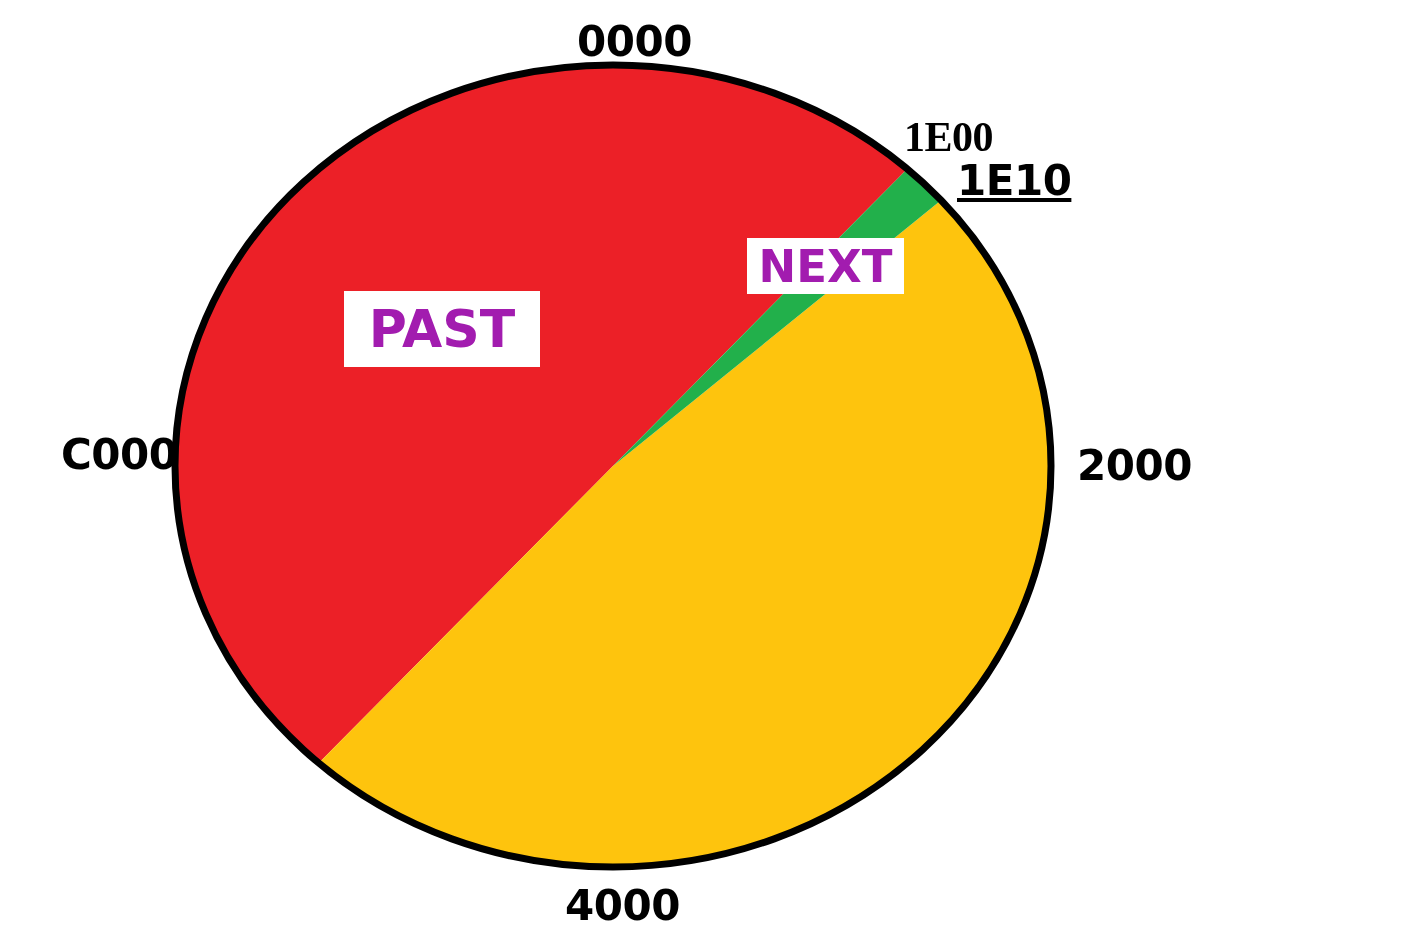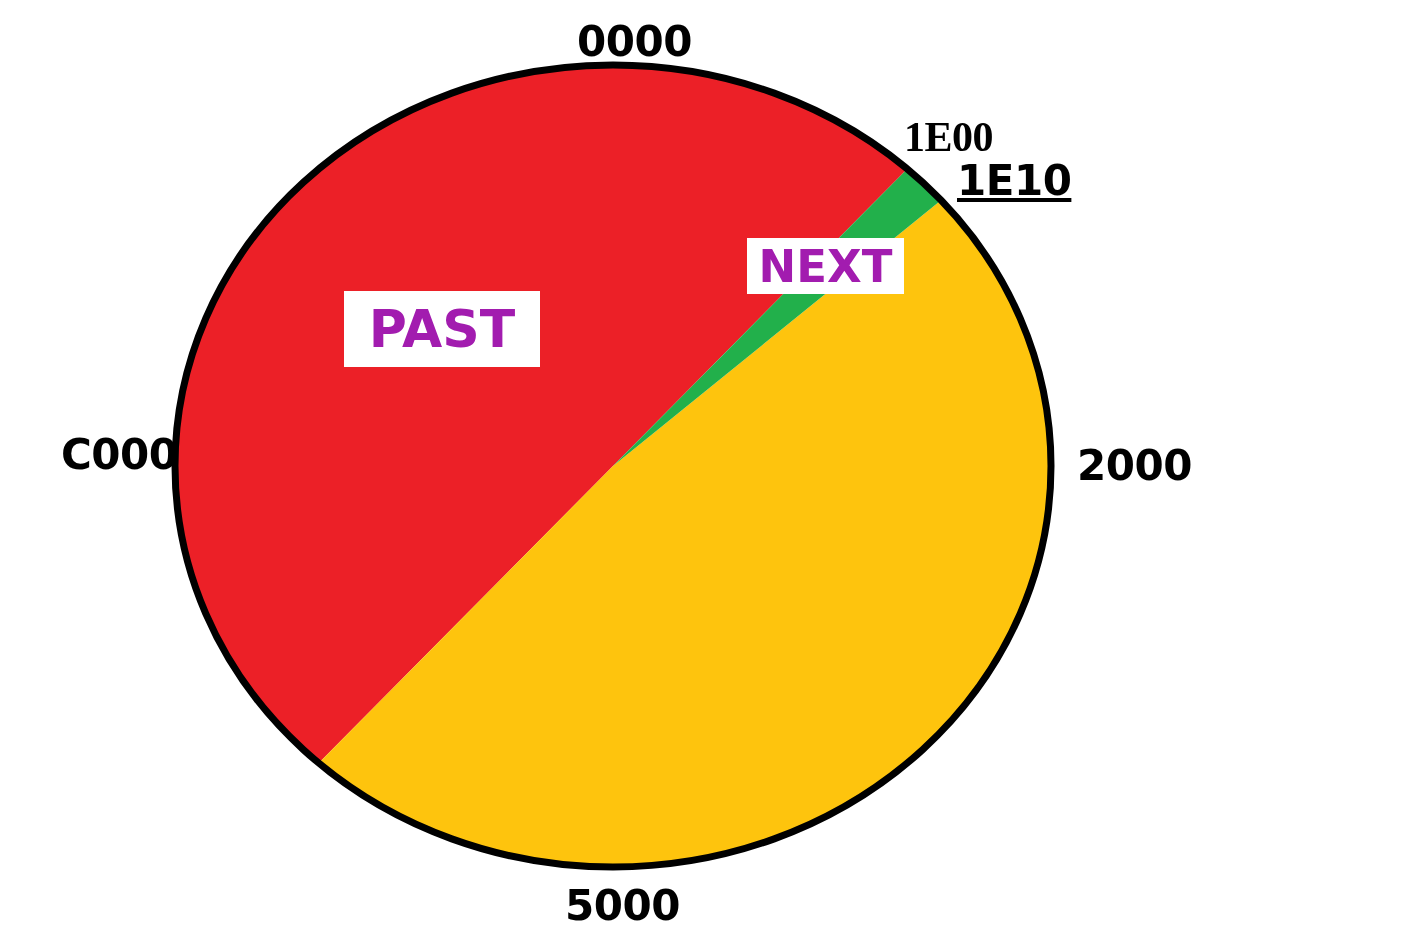--- a/index.html
+++ b/index.html
@@ -102,19 +102,19 @@
       <path id="sector-future" d="M 613 466 L 941.04 200.29 A 438 401 0 0 1 318.79 763.06 Z" fill="#fec40d"></path>
       <path id="sector-next" d="M 613 466 L 907.21 168.94 A 438 401 0 0 1 941.04 200.29 Z" fill="#22b04b"></path>
     </g>
     <ellipse id="pie-outline" fill="none" cx="613" cy="466" rx="438" ry="401" stroke="#000000" stroke-width="7"></ellipse>
   </svg>
 
   <div class="ring-label" id="label-0000">0000</div>
   <div class="ring-label" id="label-1E00">1E00</div>
   <div class="ring-label" id="label-1E10">1E10</div>
   <div class="ring-label" id="label-4000">2000</div>
-  <div class="ring-label" id="label-8000">5000</div>
+  <div class="ring-label" id="label-8000">4000</div>
   <div class="ring-label" id="label-C000">C000</div>
 
   <div class="sector-label" id="label-past">PAST</div>
   <div class="sector-label" id="label-next">NEXT</div>
 
 </div>
 
 </body></html>

